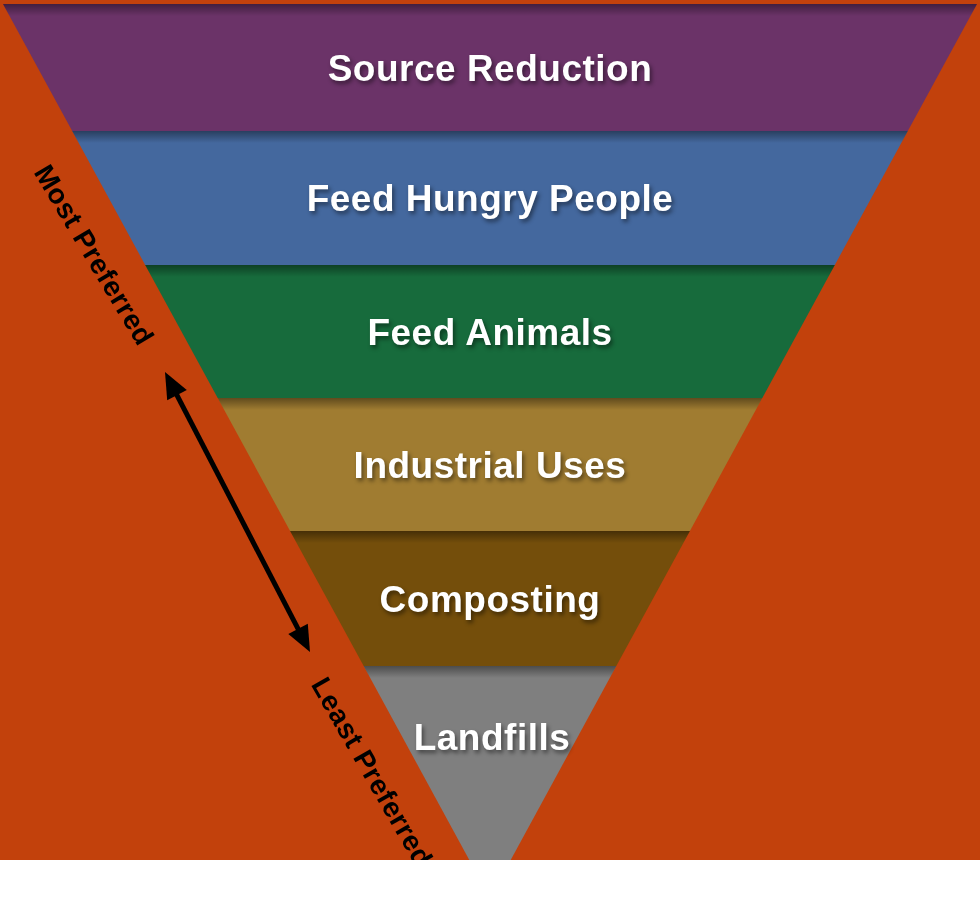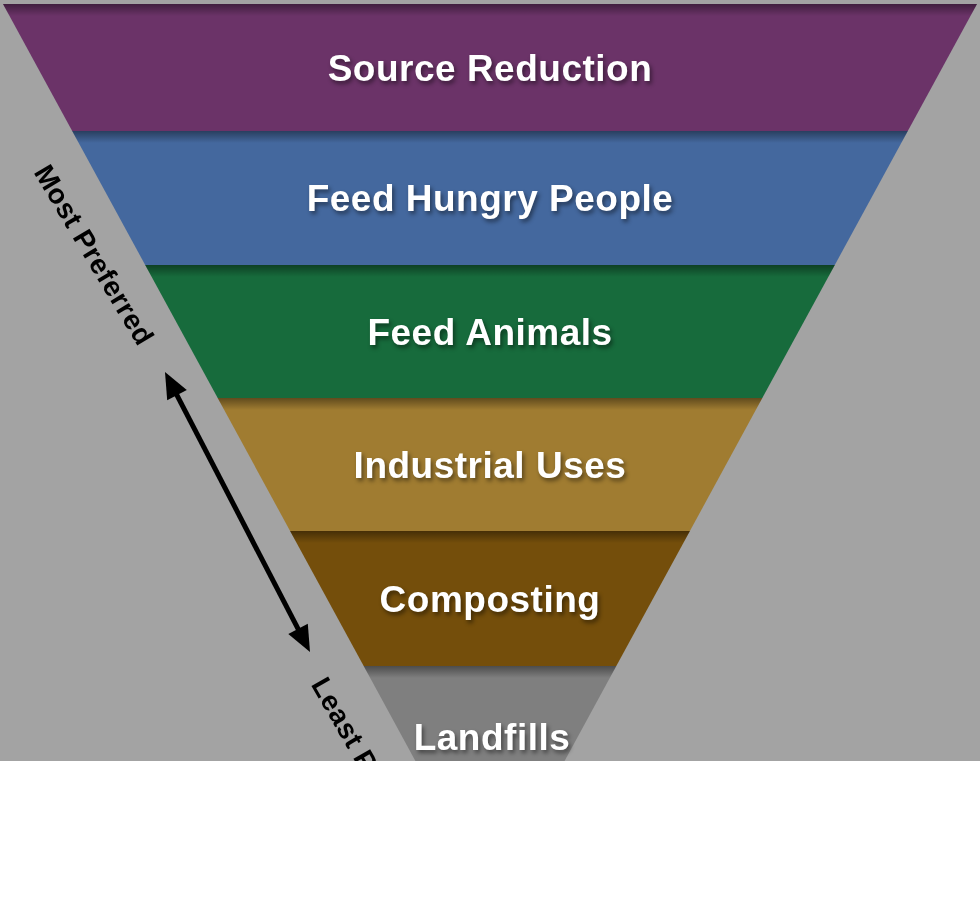--- a/index.html
+++ b/index.html
@@ -4,22 +4,22 @@
 <style>
   html, body {
     margin: 0;
     padding: 0;
     background: #ffffff;
     font-family: "Liberation Sans", sans-serif;
   }
   .canvas {
     position: relative;
     width: 980px;
-    height: 761px;
-    background: #a3a3a3;
+    height: 860px;
+    background: #c2410c;
     overflow: hidden;
   }
   svg { display: block; }
   .tier-label {
     font-family: "Liberation Sans", sans-serif;
     font-weight: 700;
     font-size: 37px;
     text-anchor: middle;
     dominant-baseline: central;
     filter: drop-shadow(2px 3px 2px rgba(0,0,0,0.45));

